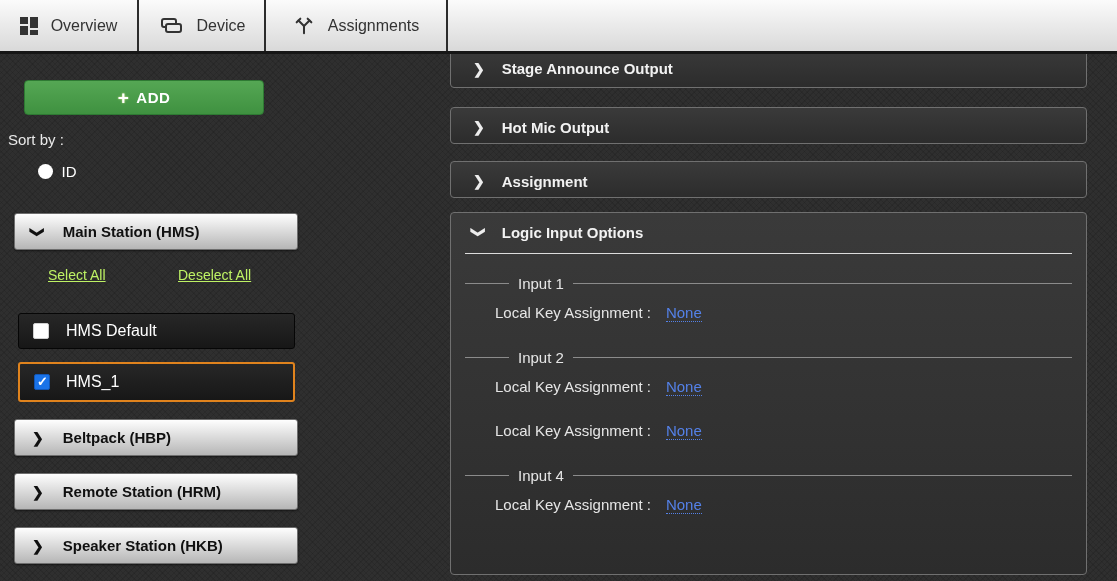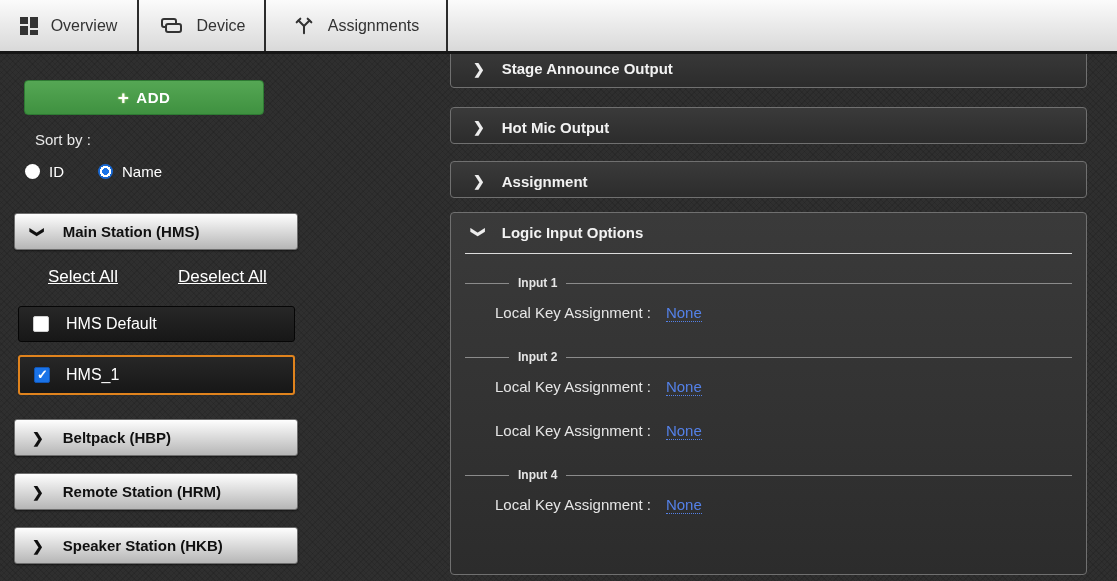--- a/index.html
+++ b/index.html
@@ -30,46 +30,46 @@
 
   
   .add-btn {
     position:absolute; left:24px; top:80px; width:240px; height:35px;
     background:linear-gradient(#55a754,#3f9140); border:1px solid #2e7a33; border-radius:4px;
     color:#fff; font-weight:bold; font-size:15px; letter-spacing:.5px;
     display:flex; align-items:center; justify-content:center; gap:7px; cursor:pointer;
   }
   .add-btn .plus { font-size:19px; font-weight:bold; line-height:1; text-shadow:0 0 2px rgba(255,255,160,.8); }
 
-  .sortby { position:absolute; left:35px; top:131px; color:#e9e9e9; font-size:15px; }
-  .radios { position:absolute; left:25px; top:163px; display:flex; gap:34px; align-items:center; color:#fff; font-size:15px; }
+  .sortby { position:absolute; left:8px; top:131px; color:#e9e9e9; font-size:15px; }
+  .radios { position:absolute; left:25px; top:163px; display:flex; gap:34px; align-items:center; color:#fff; font-size:15px;flex-direction:column; }
   .radio-pair { display:flex; align-items:center; gap:9px; cursor:pointer; }
   .radio { width:15px; height:15px; border-radius:50%; background:#fff; flex:none; }
   .radio.checked { background:radial-gradient(circle, #1a73e8 0 3.5px, #fff 3.5px 5.7px, #1767d2 5.7px); }
 
   .group-header {
     position:absolute; left:14px; width:284px; height:37px;
     background:linear-gradient(#fefefe,#b6b6b6); border:1px solid #6e6e6e; border-radius:3px;
     display:flex; align-items:center; gap:19px; padding-left:17px;
     color:#101010; font-weight:bold; font-size:15px; cursor:pointer;
     box-shadow:0 1px 2px rgba(0,0,0,.5);
   }
   .chev { font-size:14px; line-height:1; display:inline-block; }
   .chev.down { transform:rotate(90deg); }
   .group-header .chev { color:#101010; }
 
-  .link-sel { position:absolute; color:#ffffff; font-size:17px; text-decoration:underline; cursor:pointer; }
+  .link-sel { position:absolute; color:#bef264; font-size:14px; text-decoration:underline; cursor:pointer; }
   .select-all { left:48px; top:267px; }
   .deselect-all { left:178px; top:267px; }
 
   .item-row {
     position:absolute; left:18px; width:277px; height:36px;
     background:linear-gradient(#272727,#171717); border:1px solid #060606; border-radius:3px;
     display:flex; align-items:center; gap:17px; padding-left:14px;
-    color:#fff; font-size:16px; cursor:pointer;
+    color:#fff; font-size:16px; cursor:pointer;margin-top:7px;
   }
   .item-row.hms-default { top:306px; }
   .item-row.hms-1 { top:355px; height:40px; border:2px solid #e0831d;gap:16px; }
 
   .checkbox { width:16px; height:16px; border-radius:2px; background:#fff; border:1px solid #cfcfcf; flex:none; }
   .checkbox.checked { background:#1a73e8; border-color:#1256b5; position:relative; }
   .checkbox.checked::after { content:"✓"; position:absolute; left:2px; top:-1px; color:#fff; font-size:13px; font-weight:bold; }
 
   .gh-main { top:213px; }
   .gh-beltpack { top:419px; }
@@ -88,21 +88,21 @@
   }
   .panel-header .chev { color:#ededed; }
   .p1 { top:47px; height:41px; z-index:1; }
   .p1 .panel-header { height:41px; }
   .p2 { top:107px; height:37px; }
   .p3 { top:161px; height:37px; }
   .p4 { top:212px; height:363px; }
 
   .p4 .divider { height:1px; background:#dcdcdc; margin:2px 14px 0 14px; }
   .lio-group { margin:20px 14px 0 14px; }
-  .legend-row { display:flex; align-items:center; color:#e6e6e6; font-size:12px; height:18px;font-weight:bold; }
+  .legend-row { display:flex; align-items:center; color:#e6e6e6; font-size:15px; height:18px; }
   .legend-row .line-l { width:44px; height:1px; background:#8b8b8b; margin-right:9px; flex:none; }
   .legend-row .line-r { flex:1; height:1px; background:#8b8b8b; margin-left:9px; }
   .key-row { margin:12px 0 26px 30px; color:#e6e6e6; font-size:15px; display:flex; gap:15px; align-items:baseline; height:18px; }
   .none-link { color:#5481e8; border-bottom:1px dotted #5481e8; cursor:pointer; text-decoration:none; }
 </style>
 </head>
 <body>
 
 <div class="tabbar">
   <div class="tab w1">

